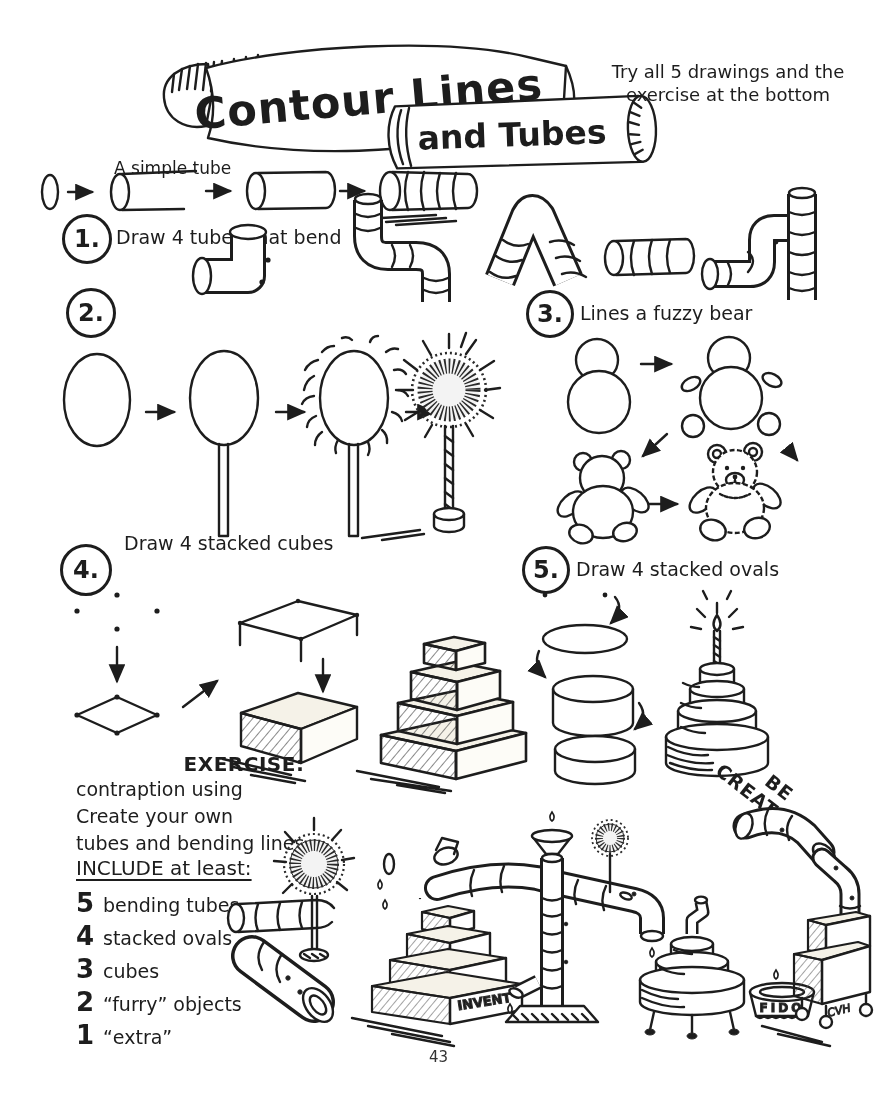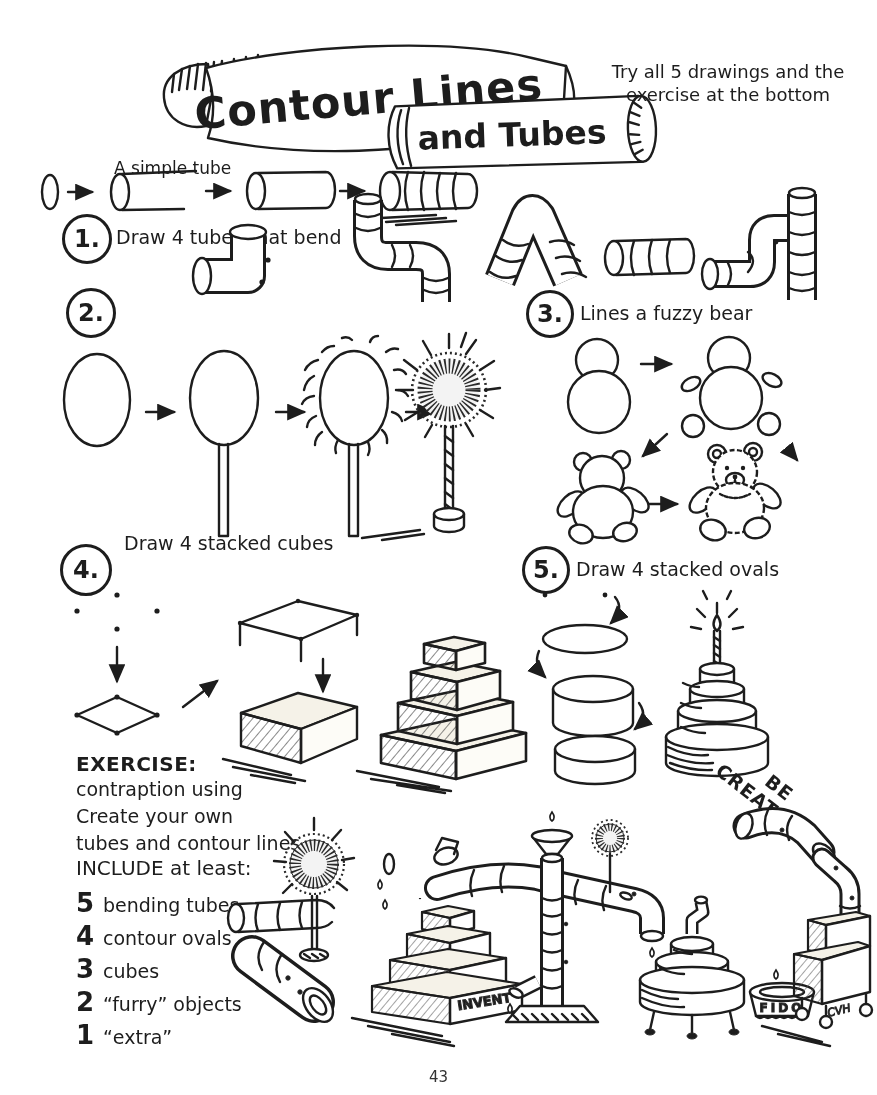--- a/index.html
+++ b/index.html
@@ -10,29 +10,29 @@
   .ink{stroke:#1d1d1d;fill:none;stroke-width:2.4;stroke-linecap:round;stroke-linejoin:round;}
   .inkf{stroke:#1d1d1d;fill:#ffffff;stroke-width:2.4;stroke-linejoin:round;}
   .cream{fill:#f5f2e8;}
   .title-banner-text{font-size:43px;font-weight:bold;letter-spacing:1px;}
   .title-tube-text{font-size:33px;font-weight:bold;}
   .note{font-size:18px;line-height:1.28;width:300px;text-align:center;}
   .small-label{font-size:17px;}
   .step-circle{width:44px;height:44px;border:3px solid #1d1d1d;border-radius:50%;
       display:flex;align-items:center;justify-content:center;font-size:24px;font-weight:bold;background:#fff;}
   .step-label{font-size:19px;white-space:nowrap;}
-  .ex-head{font-size:20px;font-weight:bold;letter-spacing:.5px;}
+  .ex-head{font-size:20px;font-weight:bold;letter-spacing:.5px;text-align:right;}
   .ex-line{font-size:19px;line-height:1.42;}
-  .inc-head{font-size:20px;text-underline-offset:4px;margin-bottom:8px;}
+  .inc-head{font-size:20px;text-decoration:underline;text-underline-offset:4px;margin-bottom:8px;}
   .inc-row{display:flex;align-items:baseline;gap:9px;height:33px;}
   .inc-num{font-size:26px;font-weight:bold;width:18px;}
   .inc-txt{font-size:19px;}
   .be-creative{font-size:19px;font-weight:bold;text-align:center;line-height:1.15;
       transform:rotate(38deg);letter-spacing:1px;white-space:nowrap;}
-  .pagenum{left:0;right:0;text-align:center;font-size:15px;color:#333;margin-top:20px;}
+  .pagenum{left:0;right:0;text-align:center;font-size:15px;color:#333;}
   text{fill:#1d1d1d;font-family:"DejaVu Sans",sans-serif;}
 </style>
 </head>
 <body>
 
 <div class="page">
 
   <div class="abs" style="left:146px;top:34px;width:440px;height:140px;">
     <svg width="440" height="140" viewBox="0 0 440 140">
       <path class="inkf" d="M62,30 C34,30 16,44 18,64 C20,86 40,96 60,92 L66,60 Z"></path>
@@ -371,32 +371,32 @@
         <path class="ink" d="M133,152 L133,178 a51,13 0 0 0 102,0 L235,152"></path>
         <path class="ink" stroke-width="1.3" d="M135,162 q20,10 40,8 M134,170 q24,10 46,8 M137,178 q22,8 42,7 M150,98 q8,4 16,4 M148,118 q10,5 20,5 M148,142 q12,6 24,6"></path>
       </g>
     </svg>
   </div>
 
   <div class="abs" style="left:76px;top:752px;">
     <div class="ex-head">EXERCISE:</div>
     <div class="ex-line">contraption using</div>
     <div class="ex-line">Create your own</div>
-    <div class="ex-line">tubes and contour lines</div>
+    <div class="ex-line">tubes and bending lines</div>
   </div>
 
   <div class="abs" style="left:76px;top:856px;">
     <div class="inc-head">INCLUDE at least:</div>
     <div class="inc-row">
       <span class="inc-num">5</span>
       <span class="inc-txt">bending tubes</span>
     </div>
     <div class="inc-row">
       <span class="inc-num">4</span>
-      <span class="inc-txt">contour ovals</span>
+      <span class="inc-txt">stacked ovals</span>
     </div>
     <div class="inc-row">
       <span class="inc-num">3</span>
       <span class="inc-txt">cubes</span>
     </div>
     <div class="inc-row">
       <span class="inc-num">2</span>
       <span class="inc-txt">“furry” objects</span>
     </div>
     <div class="inc-row">

